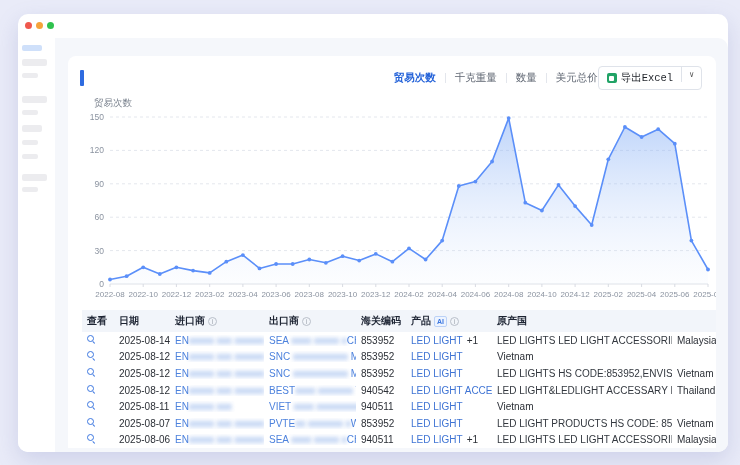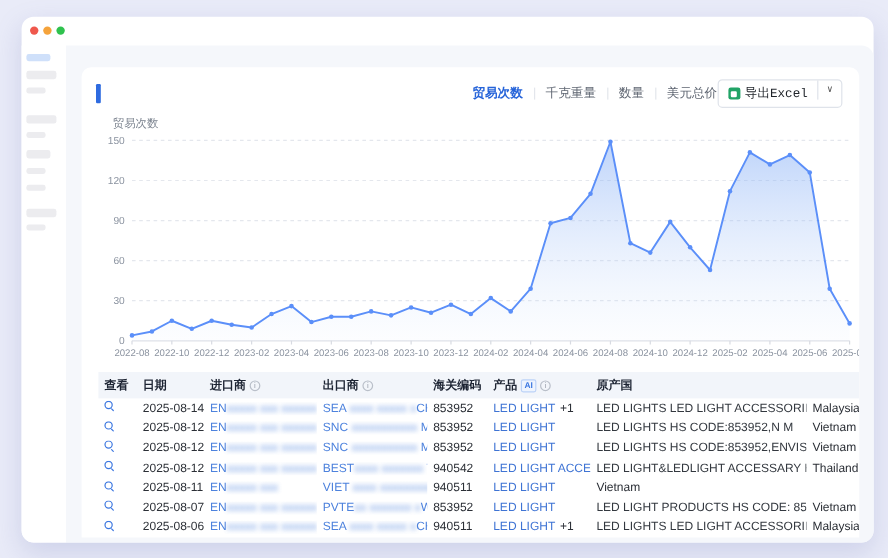--- a/index.html
+++ b/index.html
@@ -257,21 +257,20 @@
     <div class="cell-desc">LED LIGHTS LED LIGHT ACCESSORIES,ENVISIONLED PANE</div>
     <div class="cell-origin">Malaysia</div>
   </div>
             <div class="t-row">
     <div><span class="mag"></span></div>
     <div class="cell-date">2025-08-12</div>
     <div class="cell-link"><span>EN</span><span class="blur-txt">xxxxx xxx xxxxxx</span></div>
     <div class="cell-link"><span>SNC </span><span class="blur-txt">xxxxxxxxxxx </span><span>MET...</span></div>
     <div class="cell-hs">853952</div>
     <div><span class="cell-product">LED LIGHT</span><span class="product-extra"></span></div>
-    <div class="cell-desc">LED LIGHTS HS CODE:853952,N M</div>
     <div class="cell-origin">Vietnam</div>
   </div>
             <div class="t-row">
     <div><span class="mag"></span></div>
     <div class="cell-date">2025-08-12</div>
     <div class="cell-link"><span>EN</span><span class="blur-txt">xxxxx xxx xxxxxx</span></div>
     <div class="cell-link"><span>SNC </span><span class="blur-txt">xxxxxxxxxxx </span><span>MET...</span></div>
     <div class="cell-hs">853952</div>
     <div><span class="cell-product">LED LIGHT</span><span class="product-extra"></span></div>
     <div class="cell-desc">LED LIGHTS HS CODE:853952,ENVISIONLED</div>

